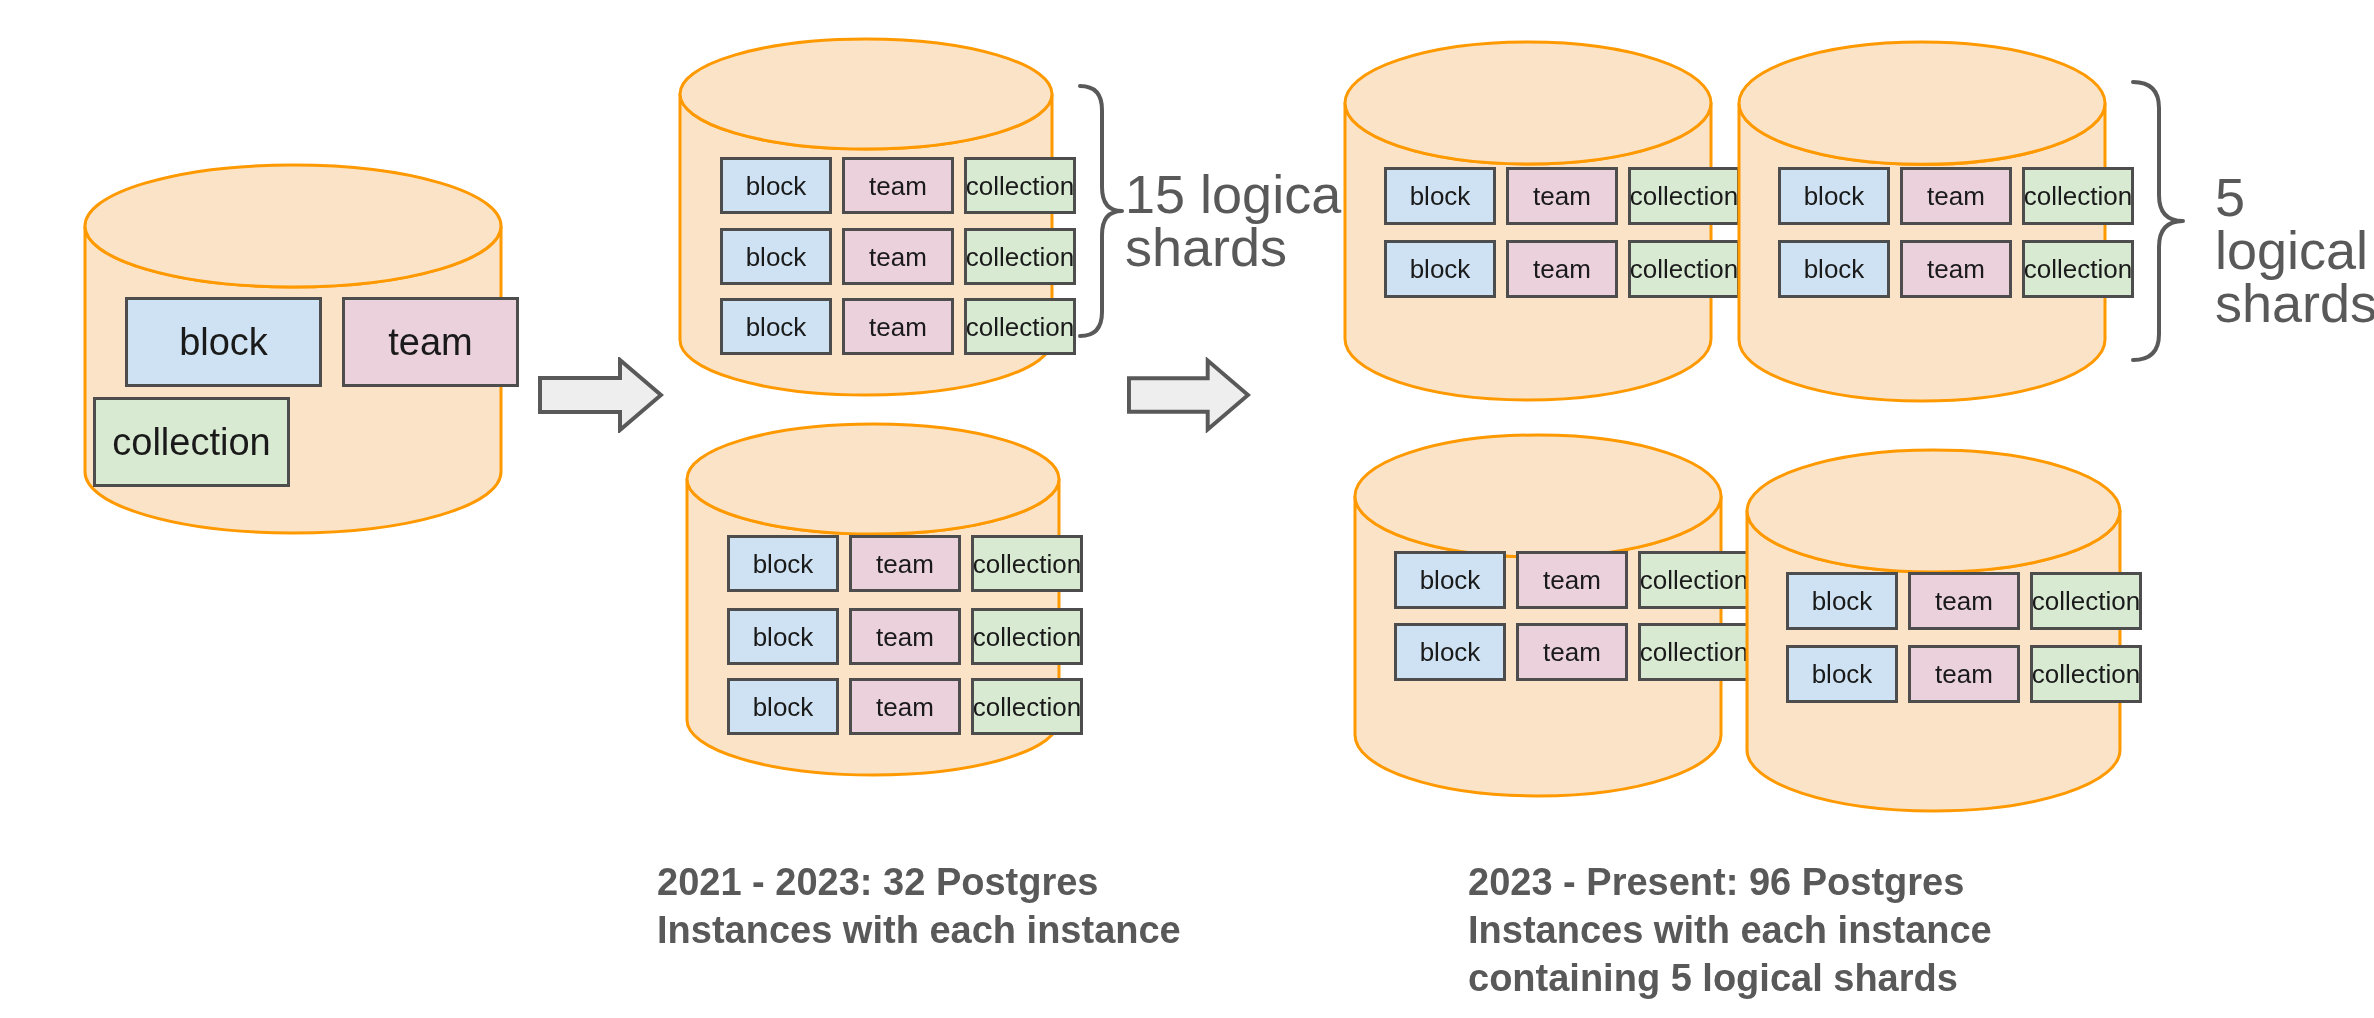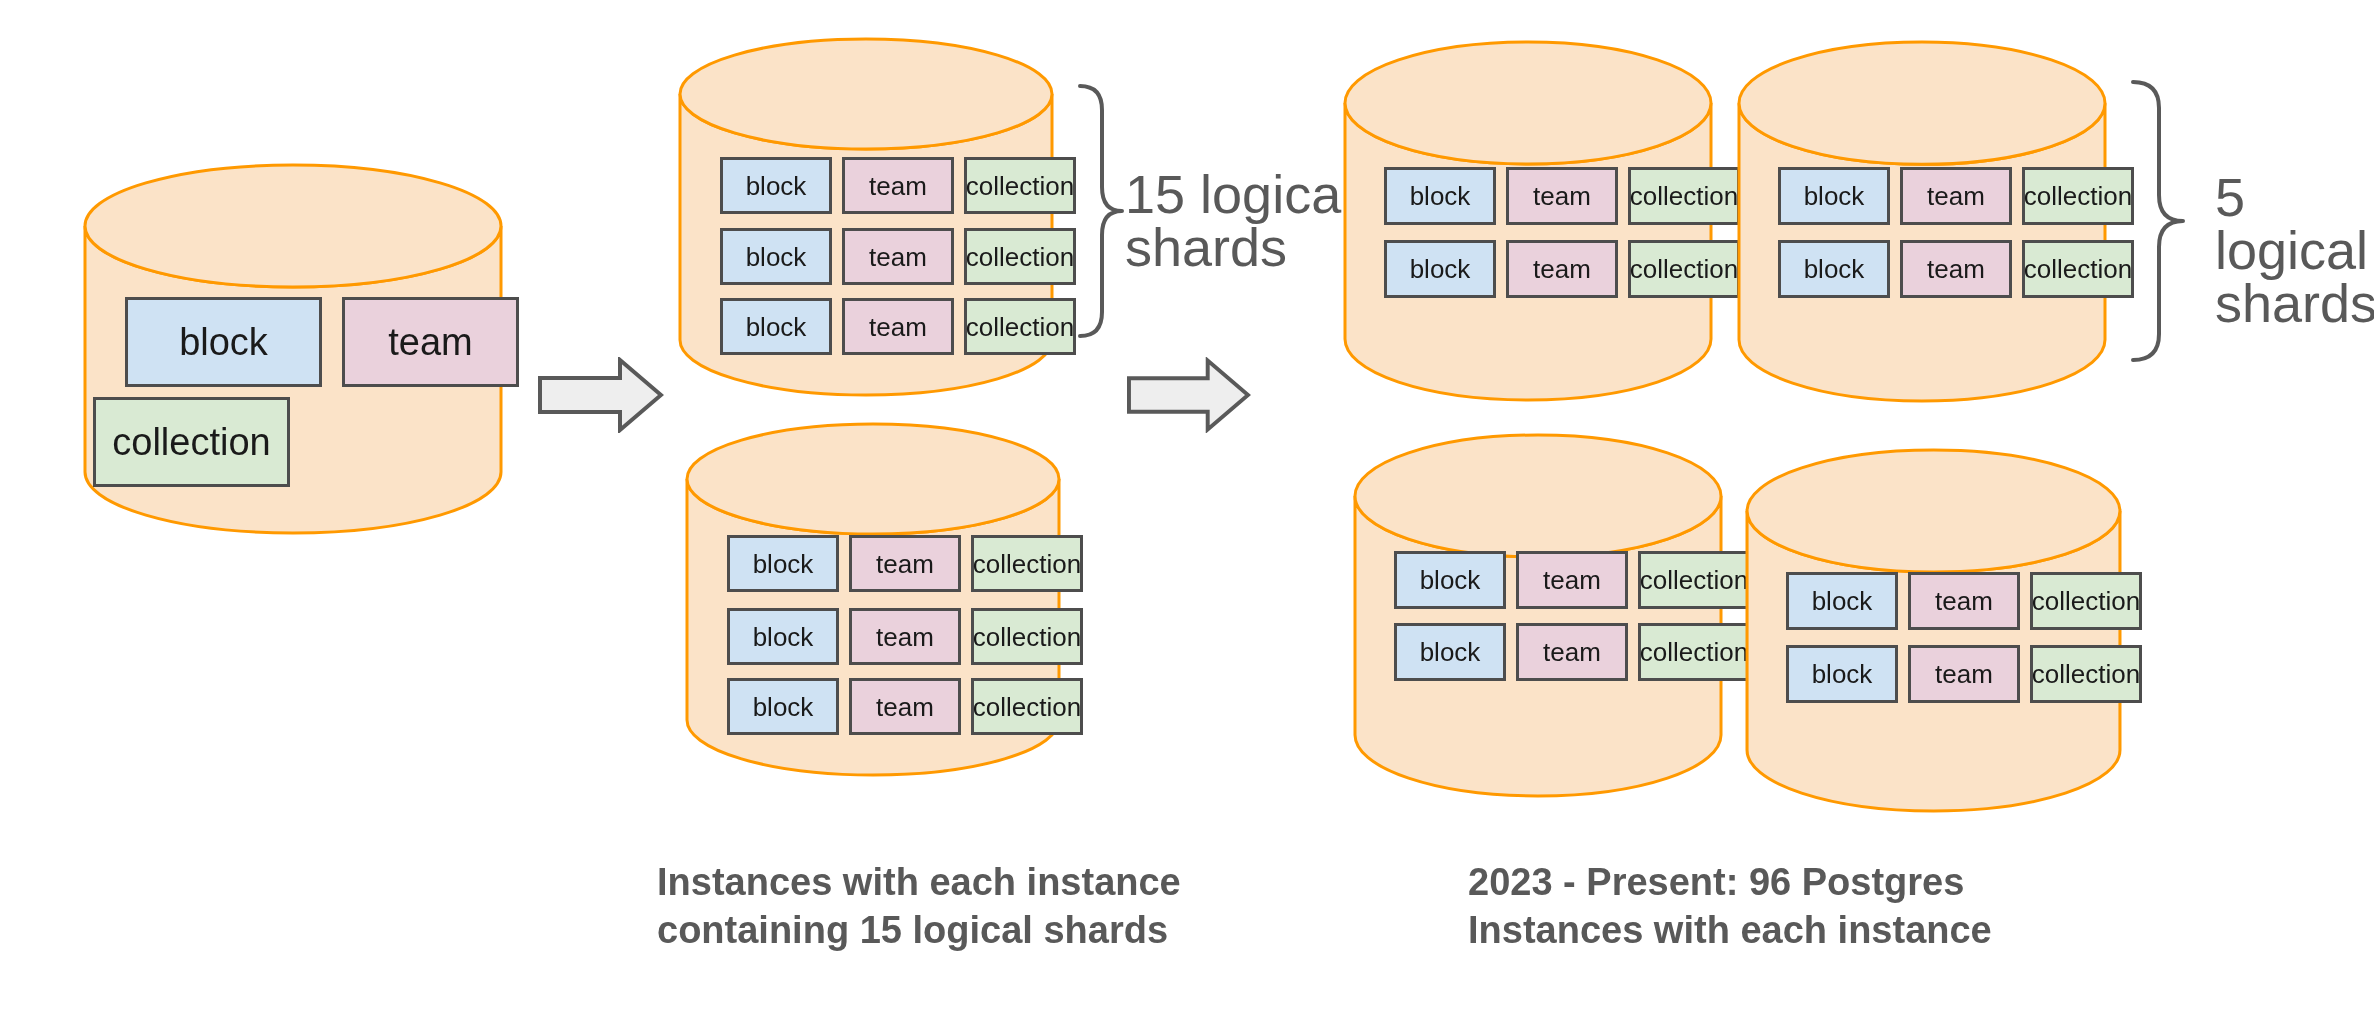--- a/index.html
+++ b/index.html
@@ -123,22 +123,22 @@
   <svg class="brace" style="left:1078px; top:84px; width:46px; height:254px;" viewBox="0 0 46 254">
     <path d="M 2 2 Q 24 2 24 26 L 24 103 Q 24 127 44 127 Q 24 127 24 151 L 24 228 Q 24 252 2 252"></path>
   </svg>
 
   <div class="annotation" style="left:1125px; top:168px;">
     <span>15 logical</span>
     <span>shards</span>
   </div>
 
   <div class="caption" style="left:657px; top:858px;">
+    <span>2021 - 2023: 32 Postgres</span>
     <span>Instances with each instance</span>
-    <span>containing 15 logical shards</span>
   </div>
 
   <svg class="arrow" style="left:1127px; top:357px; width:124px; height:76px;" viewBox="0 0 126 76">
     <polygon points="2,21 82,21 82,3 123,38 82,73 82,55 2,55"></polygon>
   </svg>
 
   <div class="cylinder" style="left:1343px; top:40px; width:370px; height:362px;">
     <svg class="cyl-svg" viewBox="0 0 370 362" preserveAspectRatio="none">
       <path class="cyl-body" d="M 2 63 L 2 299 A 183 61 0 0 0 368 299 L 368 63 A 183 61 0 0 1 2 63 Z"></path>
       <ellipse class="cyl-top" cx="185" cy="63" rx="183" ry="61"></ellipse>
@@ -211,15 +211,16 @@
   </svg>
 
   <div class="annotation" style="left:2215px; top:171px;">
     <span>5 logical</span>
     <span>shards</span>
   </div>
 
   <div class="caption" style="left:1468px; top:858px;">
     <span>2023 - Present: 96 Postgres</span>
     <span>Instances with each instance</span>
+    <span>containing 5 logical shards</span>
   </div>
 
 </div>
 
 </body></html>

